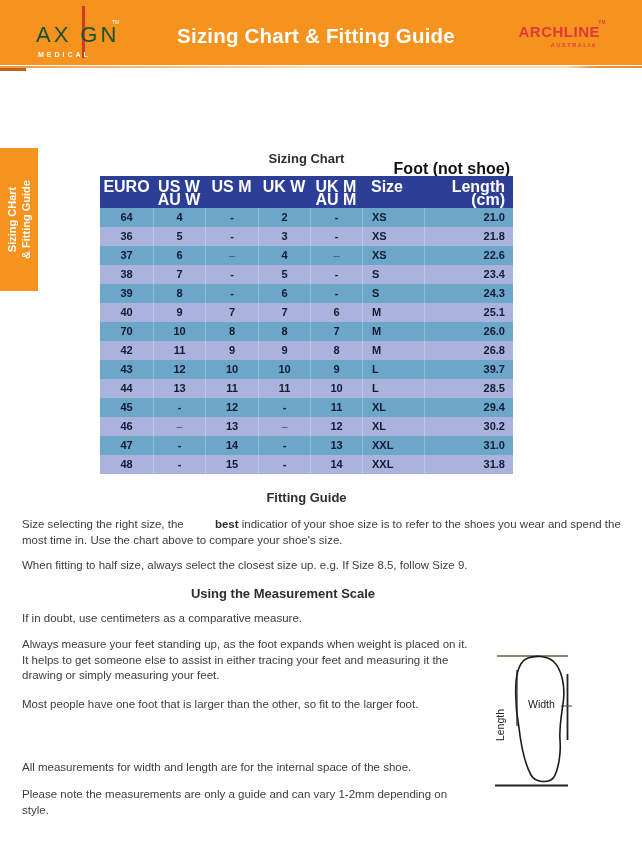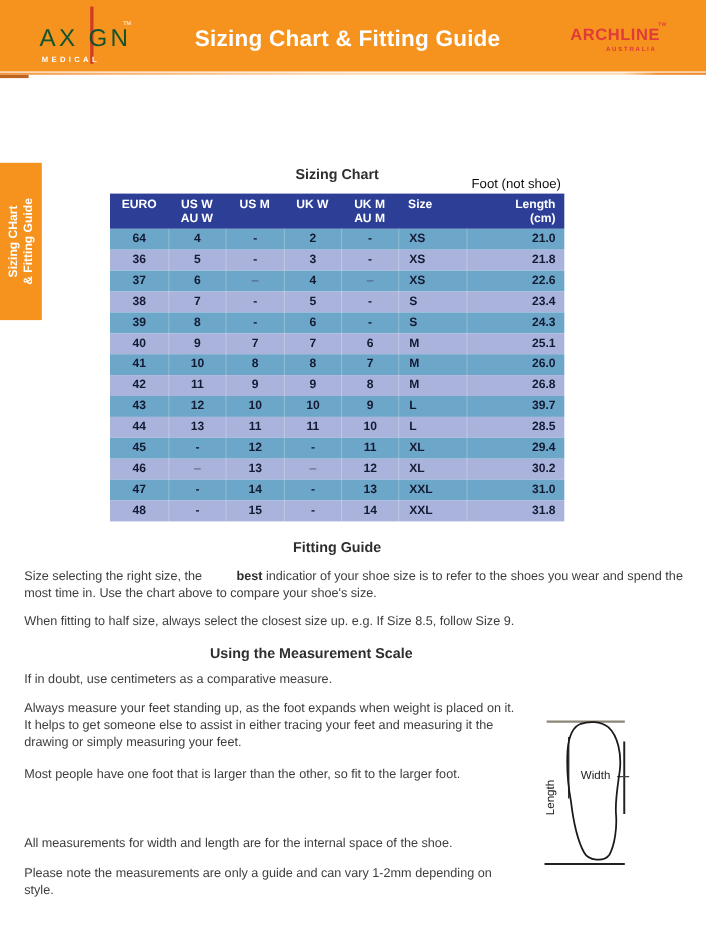--- a/index.html
+++ b/index.html
@@ -33,26 +33,26 @@
   .side-tab { position:absolute; left:0; top:148px; width:38px; height:143px; background:#F6921E; }
   .side-tab-text { position:absolute; left:0; top:143px; width:143px; height:38px;
     transform:rotate(-90deg); transform-origin:top left;
     display:flex; flex-direction:column; justify-content:center; text-align:center;
     color:#fff; font-size:11px; font-weight:bold; line-height:14px; }
 
   
   .chart-title { position:absolute; left:100px; top:151px; width:413px; text-align:center;
     font-size:13px; font-weight:bold; color:#2e2e2e; }
   .foot-note { position:absolute; left:357px; top:160px; width:156px; text-align:right;
-    padding-right:3px; font-size:12px; font-weight:normal; color:#111; }
+    padding-right:3px; font-size:16px; font-weight:bold; color:#111; }
 
   .stable { position:absolute; left:100px; top:176px; width:413px; }
   .thead, .trow { display:grid; grid-template-columns:53px 52px 53px 52px 52px 62px 89px; }
   .thead { background:#2C3E96; height:32px; }
-  .hcell { color:#fff; font-size:11px; font-weight:bold; line-height:13px; padding-top:4px; }
+  .hcell { color:#fff; font-size:16px; font-weight:bold; line-height:13px; padding-top:4px; }
   .trow { height:19px; }
   .trow:nth-child(odd)  { background:#6CA6C9; }
   .trow:nth-child(even) { background:#A9B3DC; }
   .tcell { font-size:11px; font-weight:bold; color:#151a33; line-height:19px; }
   .trow .tcell:not(:first-child) { border-left:1px solid rgba(255,255,255,0.25); }
   .tcell.thin { font-weight:400; color:#46506e; }
   .c0,.c1,.c2,.c3,.c4 { text-align:center; }
   .c5 { text-align:left; padding-left:9px; }
   .c6 { text-align:right; padding-right:8px; }
 
@@ -181,21 +181,21 @@
       <div class="trow">
         <div class="tcell c0">40</div>
         <div class="tcell c1">9</div>
         <div class="tcell c2">7</div>
         <div class="tcell c3">7</div>
         <div class="tcell c4">6</div>
         <div class="tcell c5">M</div>
         <div class="tcell c6">25.1</div>
       </div>
       <div class="trow">
-        <div class="tcell c0">41</div>
+        <div class="tcell c0">70</div>
         <div class="tcell c1">10</div>
         <div class="tcell c2">8</div>
         <div class="tcell c3">8</div>
         <div class="tcell c4">7</div>
         <div class="tcell c5">M</div>
         <div class="tcell c6">26.0</div>
       </div>
       <div class="trow">
         <div class="tcell c0">42</div>
         <div class="tcell c1">11</div>

